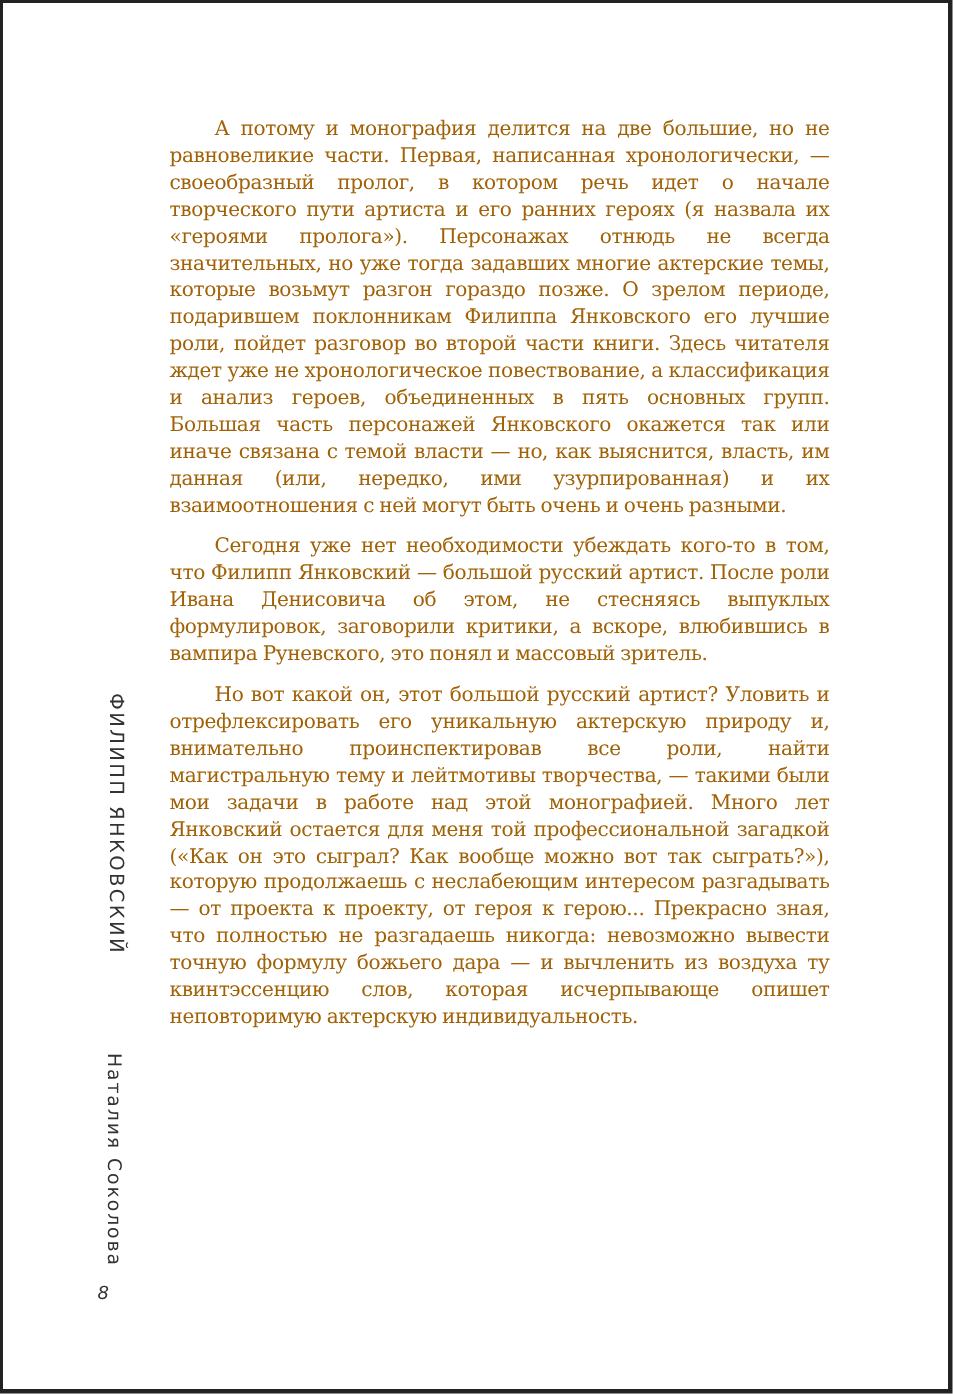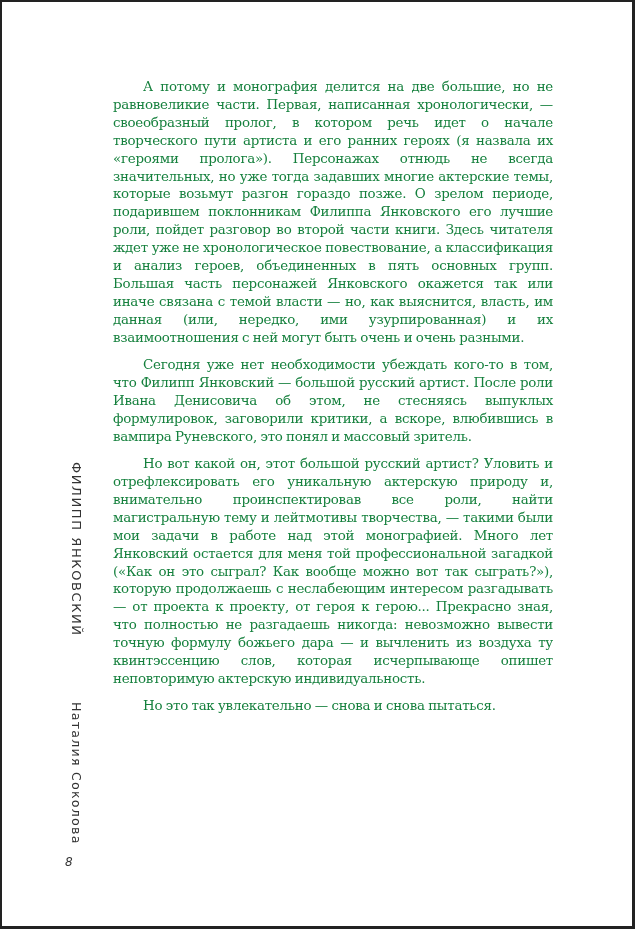--- a/index.html
+++ b/index.html
@@ -14,21 +14,21 @@
       width: 630px; height: 924px;
       background: #ffffff;
     }
     .text-block {
       position: absolute;
       left: 111px; top: 76px;
       width: 440px;
       font-family: "DejaVu Serif", "Liberation Serif", serif;
       font-size: 13.4px;
       line-height: 17.9px;
-      color: #15803d;
+      color: #a16207;
       text-align: justify;
       letter-spacing: -0.25px;
       word-spacing: -0.5px;
     }
     .text-block p {
       margin: 0 0 9.5px 0;
       text-indent: 30px;
       hyphens: manual;
     }
     .running-title {
@@ -68,16 +68,15 @@
 <div class="page">
 
   <div class="running-title">ФИЛИПП ЯНКОВСКИЙ</div>
   <div class="running-author">Наталия Соколова</div>
   <div class="page-number">8</div>
 
   <div class="text-block">
     <p>А потому и монография делится на две большие, но не равно­великие части. Первая, написанная хронологически, — своеобраз­ный пролог, в котором речь идет о начале творческого пути артиста и его ранних героях (я назвала их «героями пролога»). Персонажах отнюдь не всегда значительных, но уже тогда задавших многие ак­терские темы, которые возьмут разгон гораздо позже. О зрелом пе­риоде, подарившем поклонникам Филиппа Янковского его лучшие роли, пойдет разговор во второй части книги. Здесь читателя ждет уже не хронологическое повествование, а классификация и анализ ге­роев, объединенных в пять основных групп. Большая часть персонажей Янковского окажется так или иначе связана с темой власти — но, как выяснится, власть, им данная (или, нередко, ими узурпированная) и их взаимоотношения с ней могут быть очень и очень разными.</p>
     <p>Сегодня уже нет необходимости убеждать кого-то в том, что Филипп Янковский — большой русский артист. После роли Ивана Денисовича об этом, не стесняясь выпуклых формулировок, заго­ворили критики, а вскоре, влюбившись в вампира Руневского, это понял и массовый зритель.</p>
     <p>Но вот какой он, этот большой русский артист? Уловить и от­рефлексировать его уникальную актерскую природу и, внимательно проинспектировав все роли, найти магистральную тему и лейтмо­тивы творчества, — такими были мои задачи в работе над этой мо­нографией. Много лет Янковский остается для меня той професси­ональной загадкой («Как он это сыграл? Как вообще можно вот так сыграть?»), которую продолжаешь с неслабеющим интересом раз­гадывать — от проекта к проекту, от героя к герою... Прекрасно зная, что полностью не разгадаешь никогда: невозможно вывести точную формулу божьего дара — и вычленить из воздуха ту квинтэссенцию слов, которая исчерпывающе опишет неповторимую актерскую ин­дивидуальность.</p>
-    <p>Но это так увлекательно — снова и снова пытаться.</p>
   </div>
 
 </div>
 
 </body></html>

